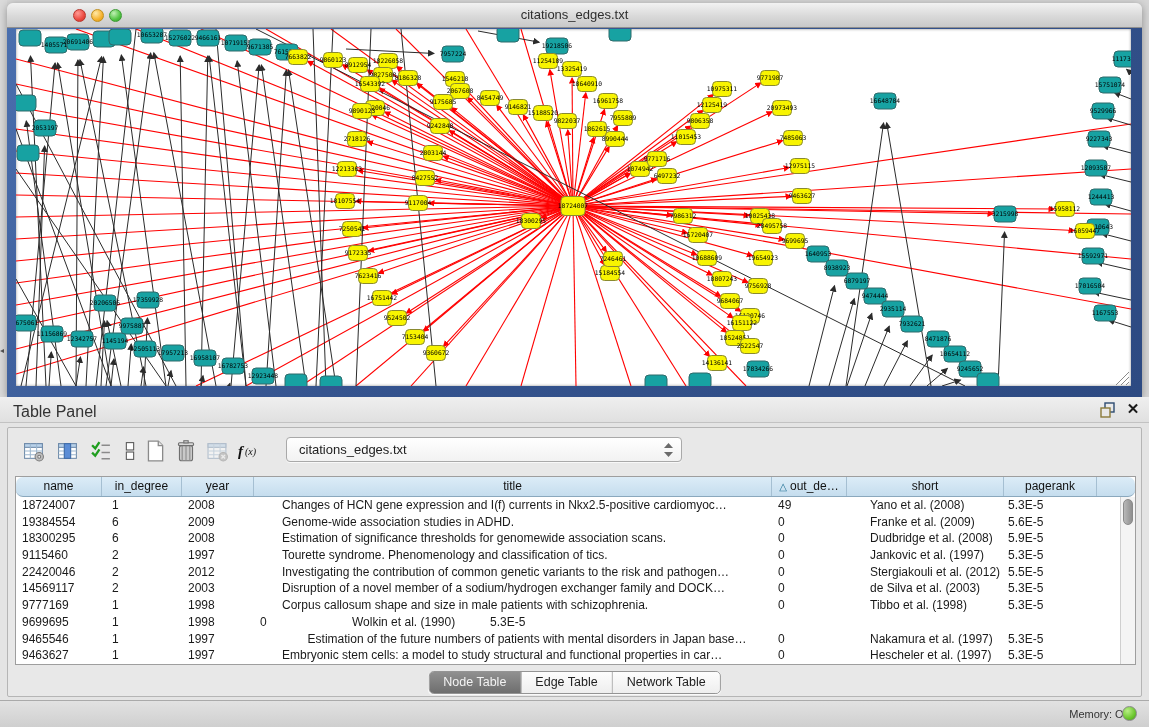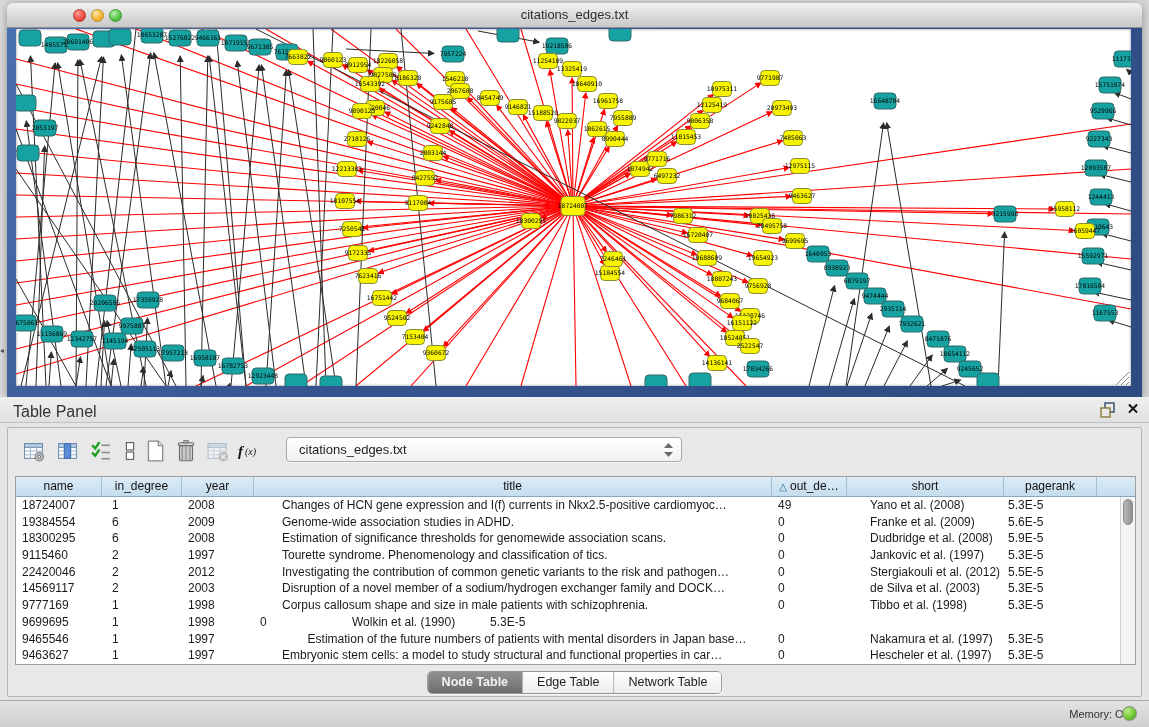--- a/index.html
+++ b/index.html
@@ -38,38 +38,38 @@
   #tp-toolbar { position:absolute; left:0; top:6px; right:0; height:36px; }
   .tb-icon { position:absolute; top:3px; width:28px; height:28px; display:flex; align-items:center; justify-content:center; }
   #net-select { position:absolute; left:278px; top:3px; width:396px; height:25px;
     background:linear-gradient(#ffffff,#f2f2f2); border:1px solid #a9a9a9; border-radius:4px;
     font-size:13px; color:#222; padding:4px 26px 0 12px; box-shadow:0 1px 0 rgba(255,255,255,.7); }
   #net-select .stepper { position:absolute; right:7px; top:4px; width:11px; height:16px; color:#555; }
   #net-select .stepper svg { display:block; }
 
   
   #tbl { position:absolute; left:7px; top:48px; width:1121px; height:189px; background:#fff; border:1px solid #9e9e9e; }
-  #tbl-head { display:flex; height:20px; background:linear-gradient(#dcecf7,#c5ddee); border-bottom:1px solid #8aa8bd; }
+  #tbl-head { display:flex; height:20px; background:linear-gradient(#dcecf7,#c5ddee); border-bottom:1px solid #8aa8bd;border-radius:7px; }
   .th { font-size:12px; color:#111; text-align:center; line-height:19px; border-right:1px solid #a5bfd2; overflow:hidden; white-space:nowrap; flex:none; }
   .th .sort { color:#1f6f93; font-size:10px; margin-right:3px; }
   #tbl-body { position:absolute; left:0; top:20px; right:15px; bottom:0; overflow:hidden; }
   .tr { display:flex; height:16.7px; line-height:16.5px; font-size:12px; color:#1a1a1a; white-space:nowrap; }
   .td { overflow:hidden; text-overflow:clip; flex:none; }
   
   #vscroll { position:absolute; right:0; top:20px; bottom:0; width:15px; background:#f4f4f4; border-left:1px solid #cfcfcf; }
   #vthumb { position:absolute; left:2px; top:2px; width:10px; height:26px; border-radius:5px;
     background:linear-gradient(90deg,#b9b9b9,#8f8f8f); border:1px solid #8a8a8a; }
 
   
   #tp-tabs { position:absolute; left:50%; transform:translateX(-50%); top:243px; height:23px; display:flex;
     border:1px solid #949494; border-radius:5px; overflow:hidden; box-shadow:0 1px 1px rgba(255,255,255,.8); }
   .seg { height:100%; font-size:12.5px; padding:0 14px; line-height:21px; background:linear-gradient(#fdfdfd,#eeeeee);
     color:#222; border-left:1px solid #b5b5b5; }
   .seg:first-child { border-left:none; }
-  .seg.sel { background:linear-gradient(#909090,#6e6e6e); color:#f3f3f3;font-weight:bold; }
+  .seg.sel { background:linear-gradient(#909090,#6e6e6e); color:#f3f3f3; }
 
   
   #status { position:absolute; left:0; top:700px; width:1149px; height:27px;
     background:linear-gradient(#e2e2e2,#cfcfcf); border-top:1px solid #aaa; }
   #mem-label { position:absolute; right:18px; top:7px; font-size:11px; color:#333; }
   #mem-dot { position:absolute; right:12px; top:5px; width:15px; height:15px; border-radius:50%;
     background:radial-gradient(circle at 35% 30%, #b9ef86, #6cc72e 60%, #45951c); border:1px solid #8a8a8a; }
 
   #left-strip { position:absolute; left:0; top:0; width:7px; height:397px; background:#dadada; }
   #collapse-arrow { position:absolute; left:0px; top:346px; font-size:8px; color:#555; }

